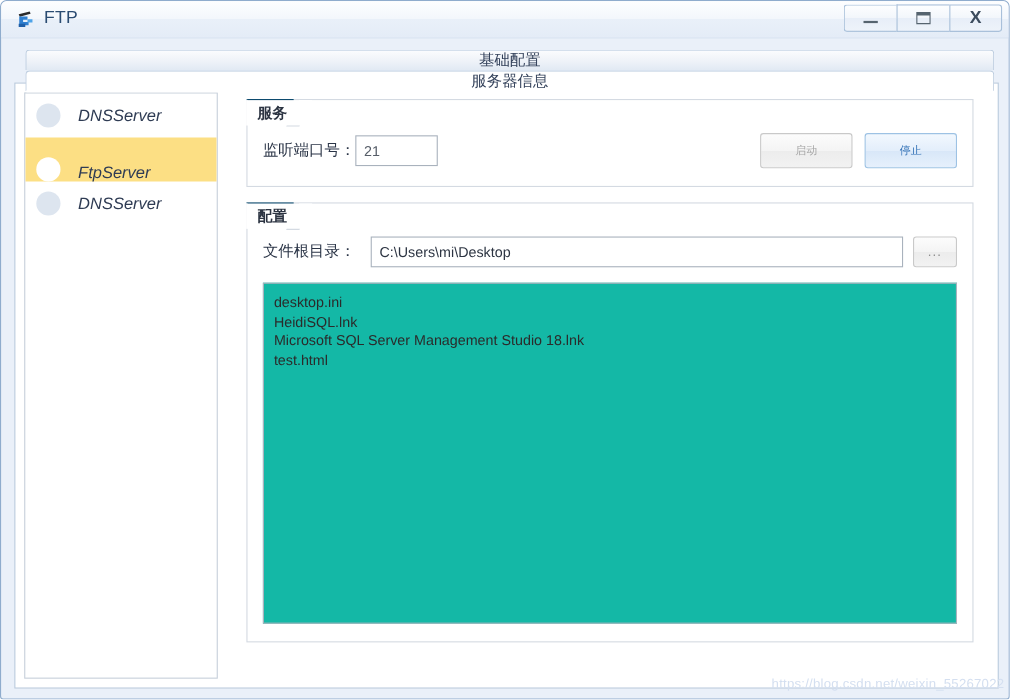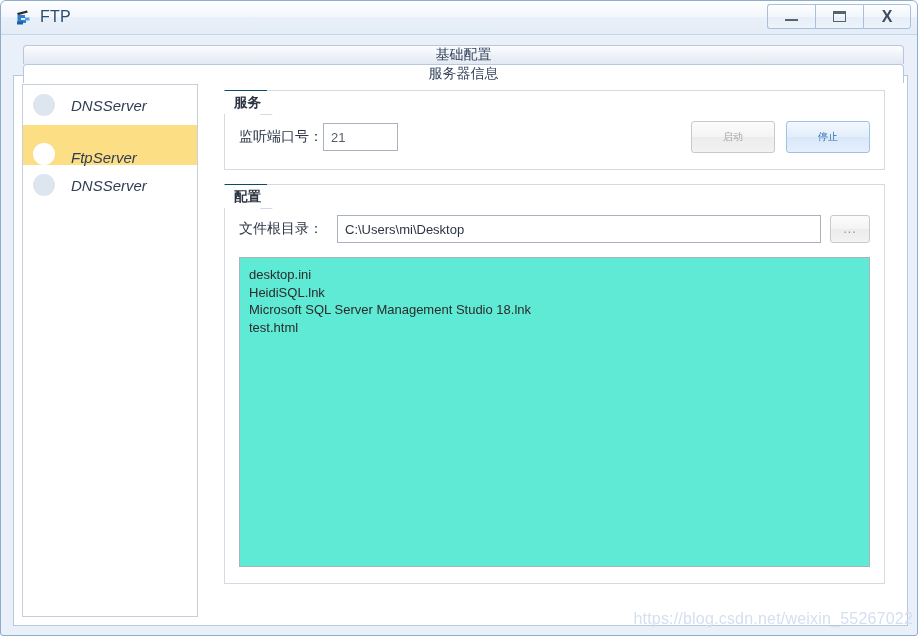--- a/index.html
+++ b/index.html
@@ -315,39 +315,39 @@
   .btn-group {
     margin-left: auto;
     display: flex;
     gap: 11px;
   }
 
   
   .filelist {
     margin-top: 14px;
     border: 1px solid #a9b2bd;
-    background: #5eead4;
+    background: #14b8a6;
     height: 310px;
     box-sizing: border-box;
     padding: 8px 9px;
     overflow: hidden;
   }
   .file-line {
     font-size: 13px;
     color: #2b2b2b;
     line-height: 17.5px;
     white-space: nowrap;
   }
 
   
   .watermark {
     position: absolute;
     right: 4px;
     bottom: 7px;
-    font-size: 16px;
+    font-size: 12px;
     color: #d4dff0;
     letter-spacing: .2px;
     user-select: none;
     pointer-events: none;
     white-space: nowrap;
   }
 </style>
 </head>
 <body>
 

